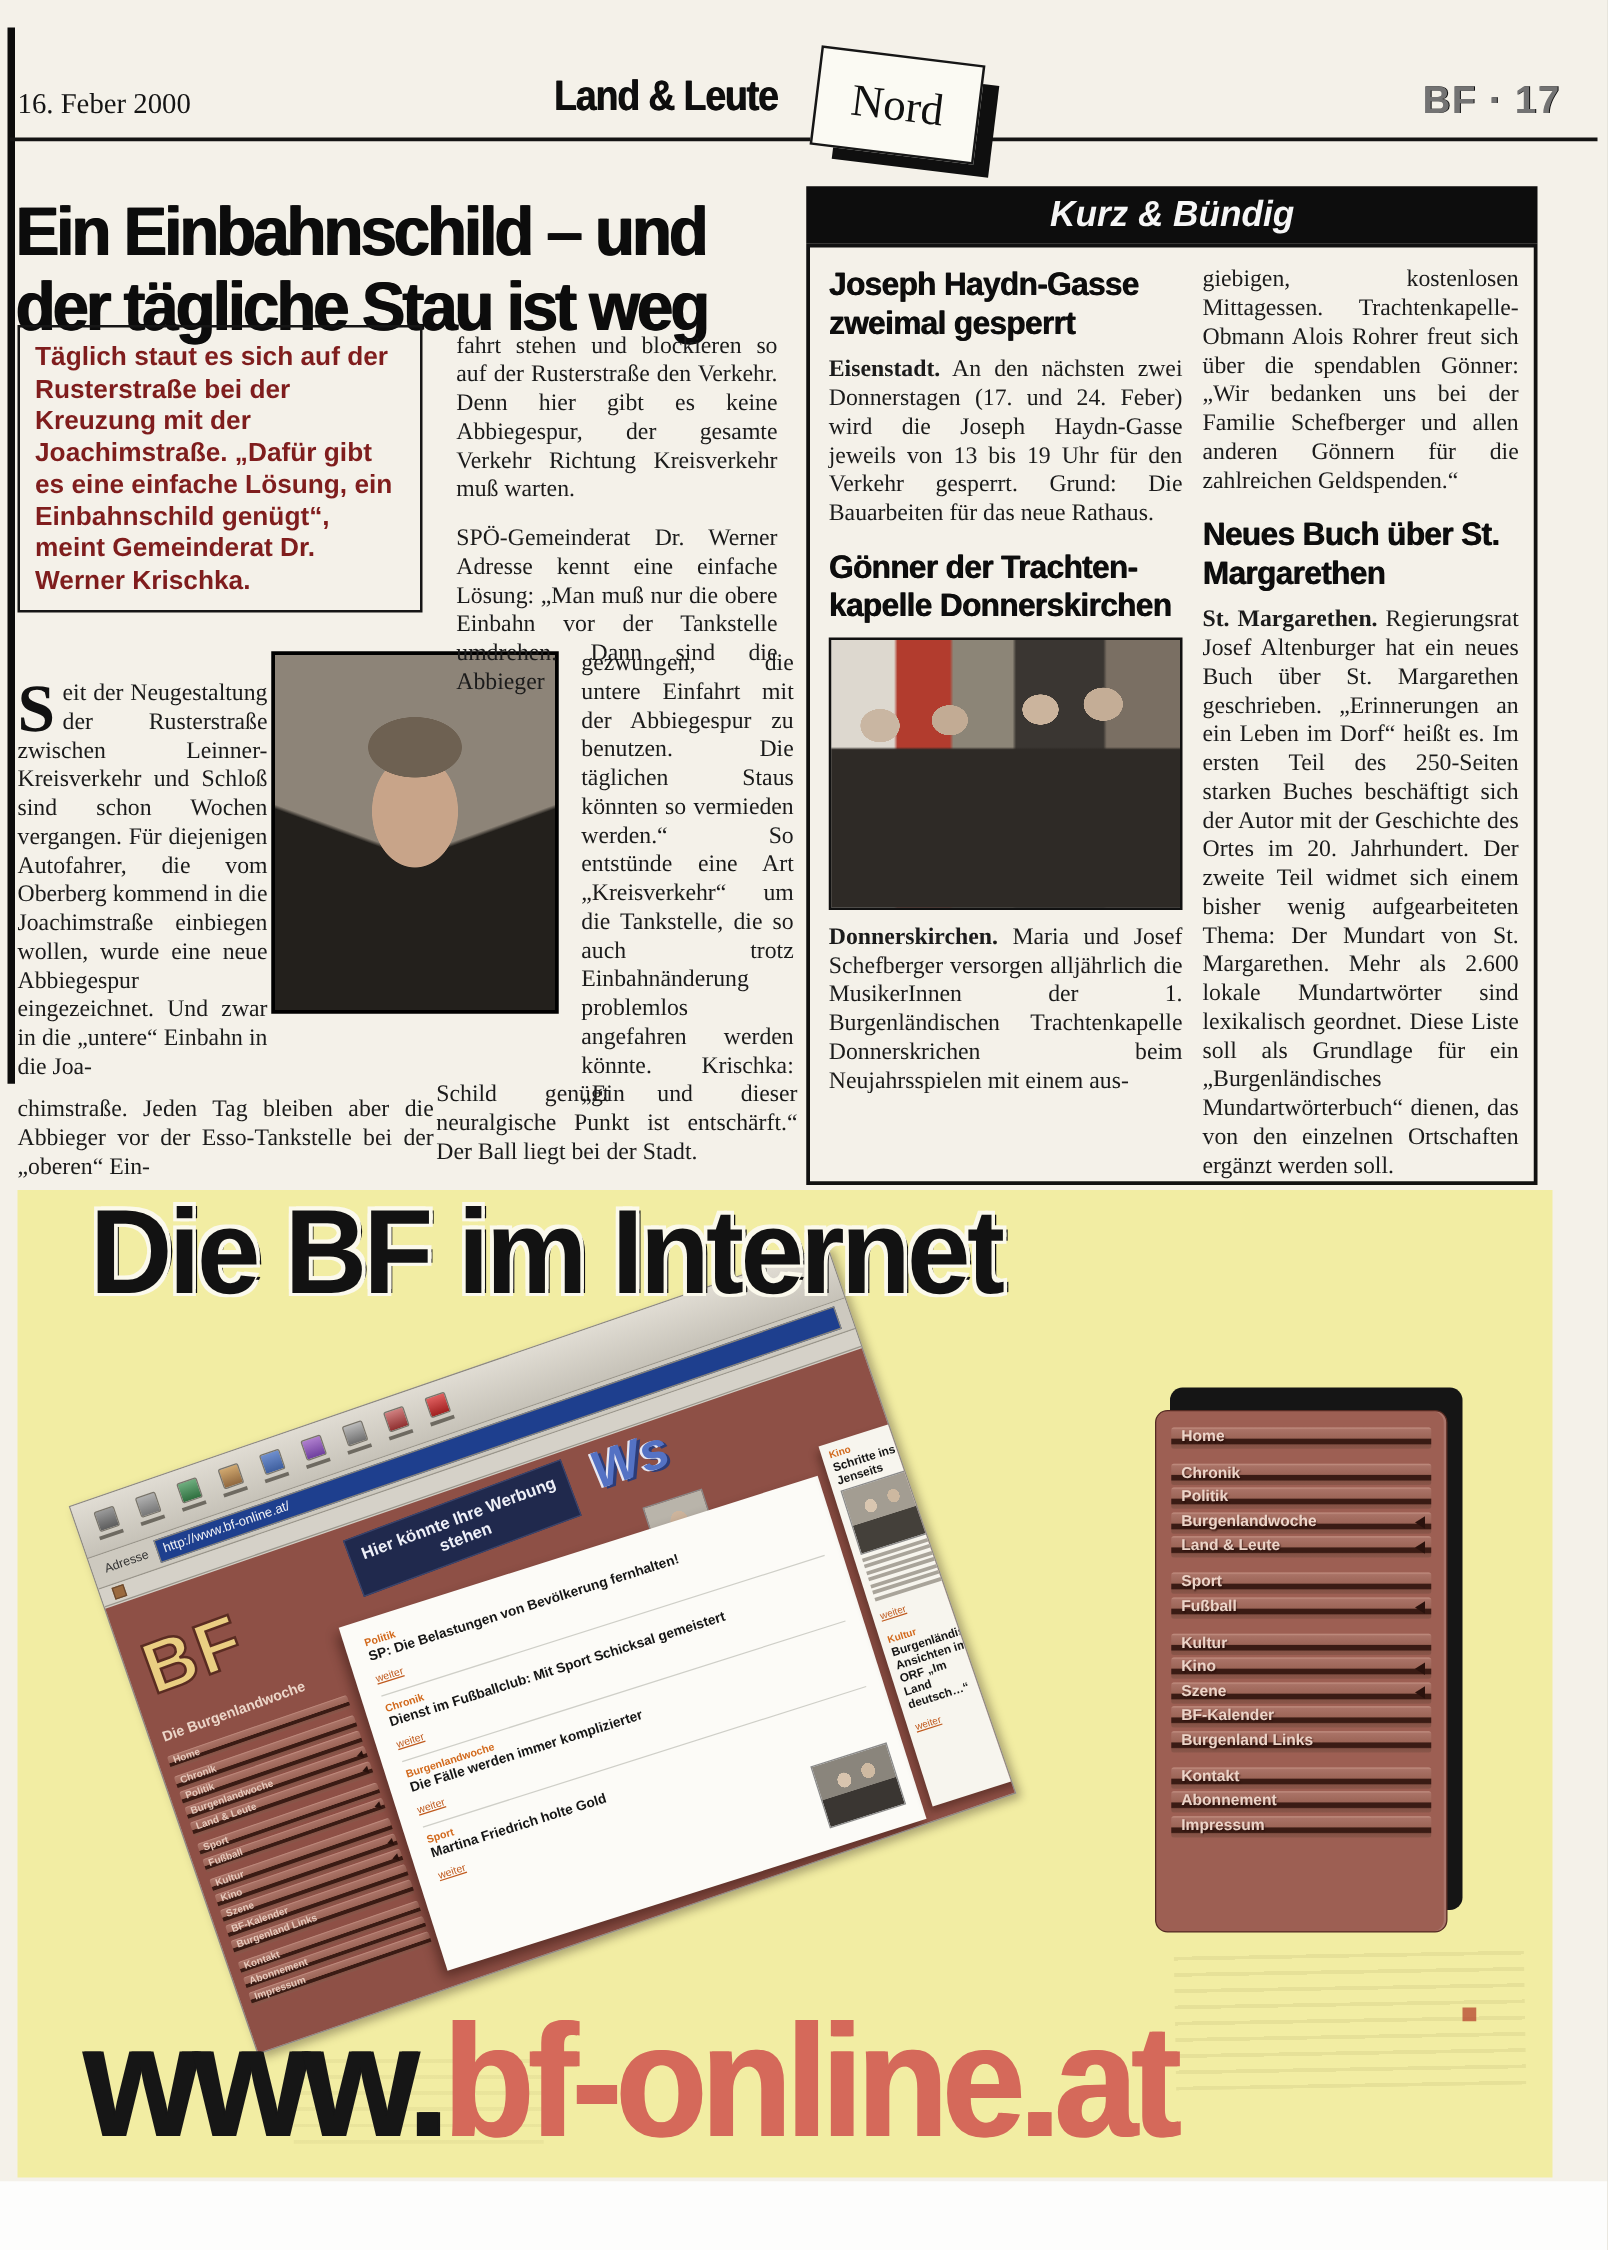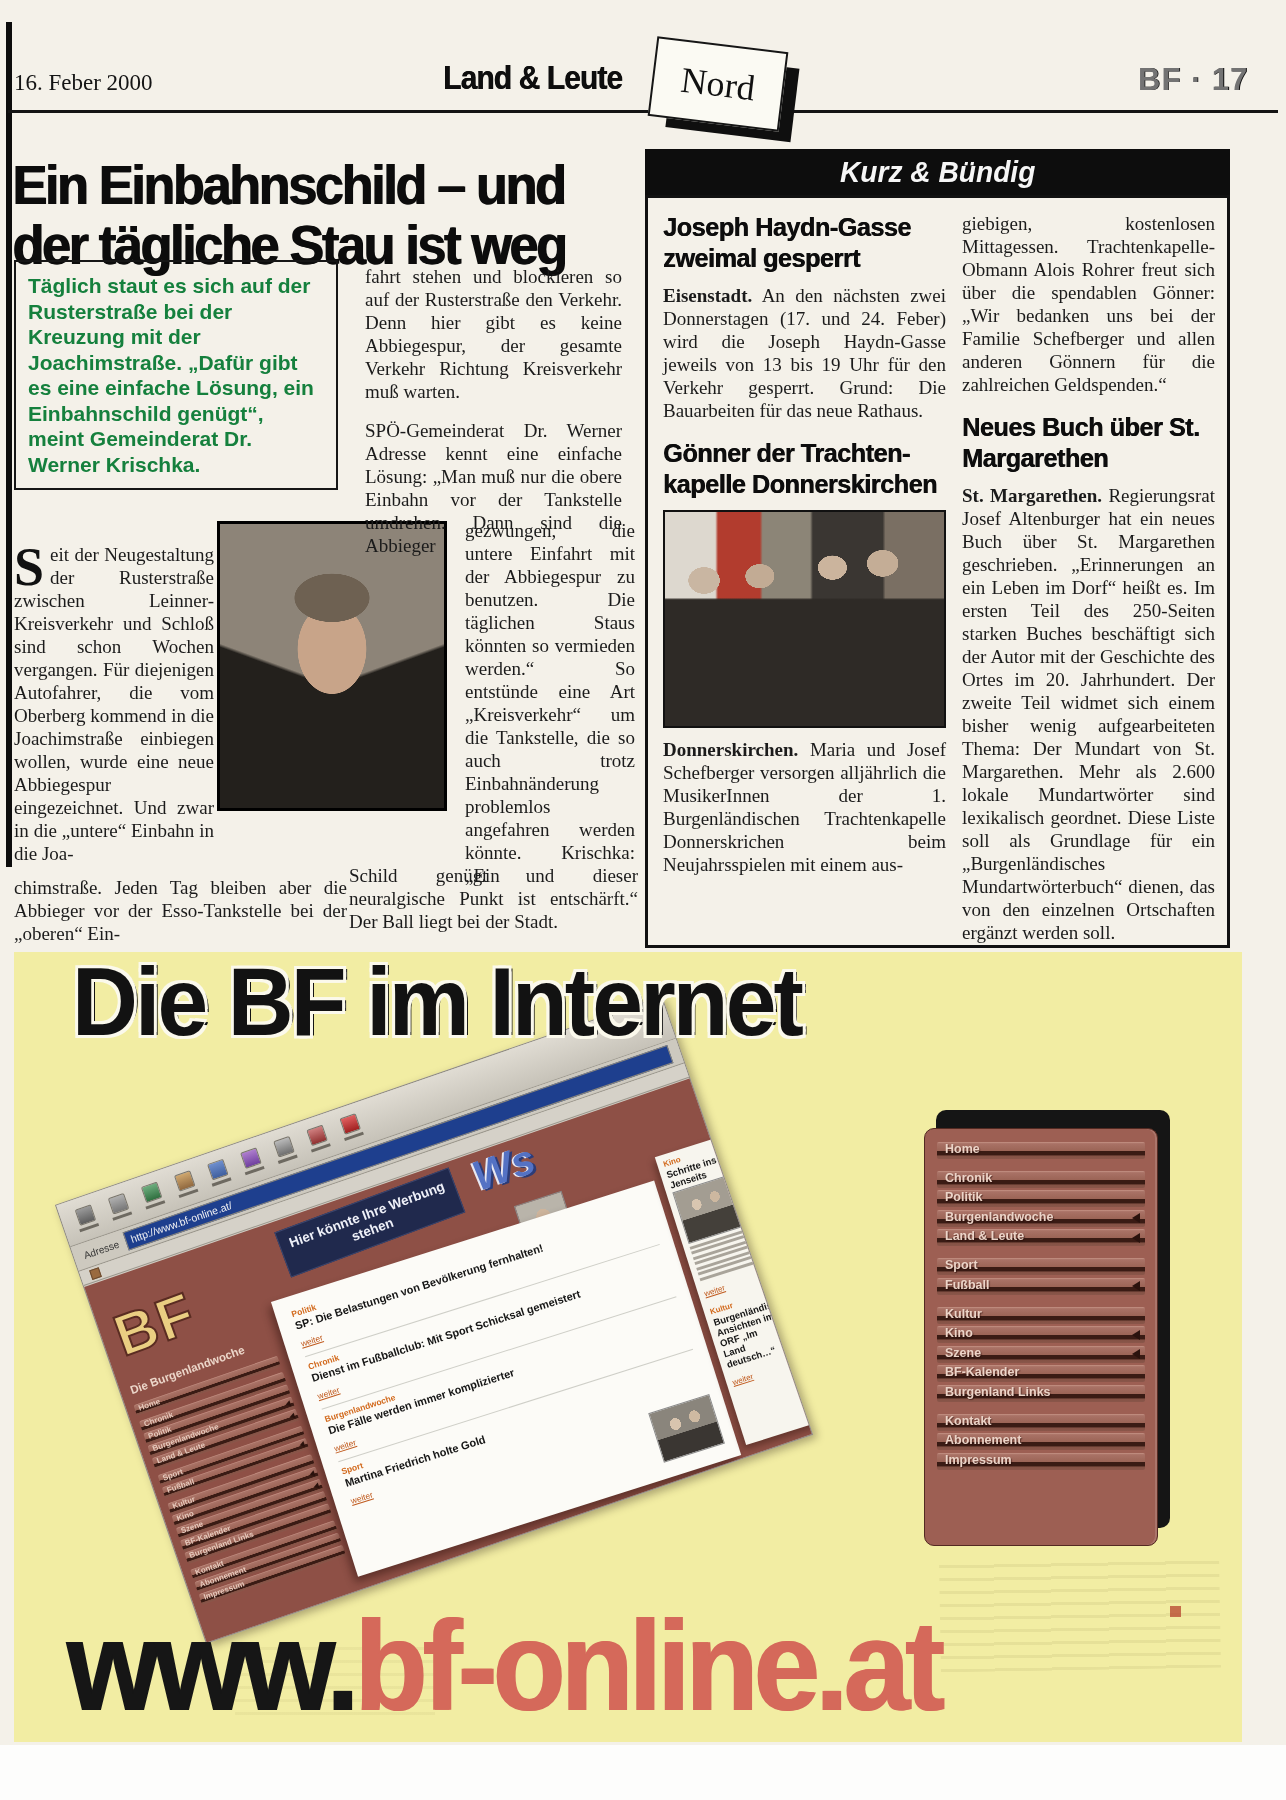--- a/index.html
+++ b/index.html
@@ -15,21 +15,21 @@
         display:flex;align-items:center;justify-content:center;z-index:4;}
   .nord-tab span{font:36px "Liberation Serif",serif;color:#111;}
   .page-num{position:absolute;left:1138px;top:62px;font:700 31px "Liberation Sans",sans-serif;
         letter-spacing:1px;color:#737373;text-shadow:.8px 0 #0d0d0d;}
   .header-rule{position:absolute;left:8px;top:110px;width:1270px;height:3px;background:#141414;}
   
   .headline{position:absolute;left:12px;top:118px;width:680px;font:700 55px/60px "Liberation Sans",sans-serif;
         letter-spacing:-2.5px;color:#0c0c0c;transform:scaleX(.95);transform-origin:0 0;
         white-space:pre-line;text-shadow:1.2px 0 #0c0c0c;}
   .leadbox{position:absolute;left:14px;top:260px;width:296px;border:2.5px solid #161616;padding:11px 12px;
-        font:700 21px/25.5px "Liberation Sans",sans-serif;color:#15803d;background:transparent;}
+        font:700 21px/25.5px "Liberation Sans",sans-serif;color:#7f1d1d;background:transparent;}
   .body-txt{font:19px/23px "Liberation Serif",serif;text-align:justify;color:#1b1b1b;}
   .body-txt p{margin:16px;}
   .colA{position:absolute;left:14px;top:543px;width:200px;}
   .colB{position:absolute;left:14px;top:876px;width:333px;}
   .colC{position:absolute;left:349px;top:249px;width:289px;}
   .colD{position:absolute;left:465px;top:519px;width:170px;}
   .colE{position:absolute;left:349px;top:864px;width:289px;}
   .dropcap{float:left;font:700 54px/44px "Liberation Serif",serif;margin:2px 6px 0 0;color:#111;}
   .portrait{position:absolute;left:217px;top:521px;width:230px;height:290px;border:3px solid #000;box-sizing:border-box;
         background:

